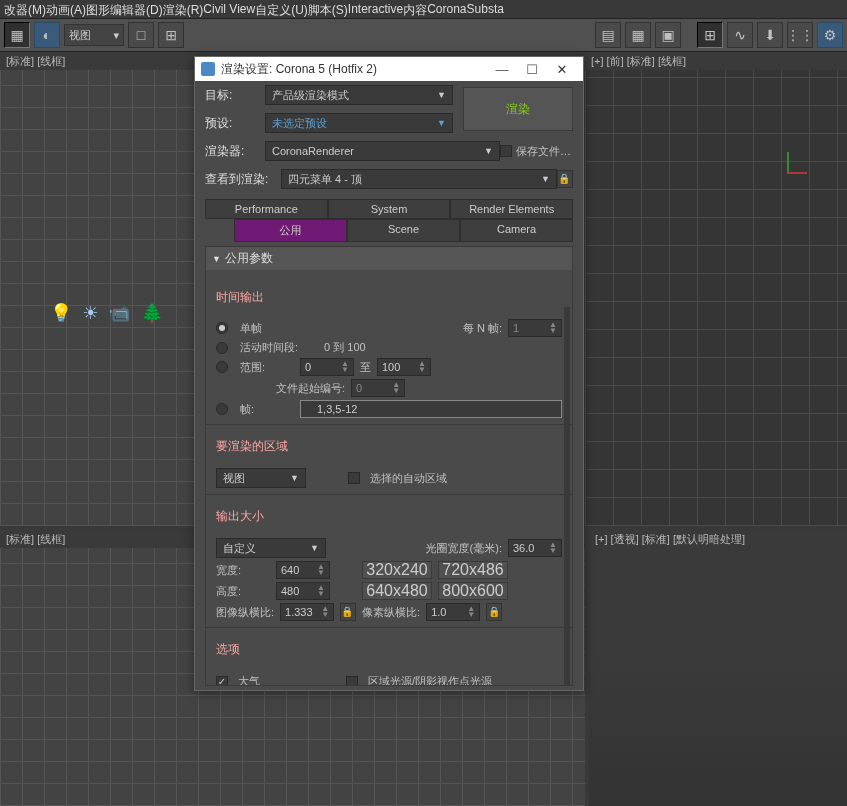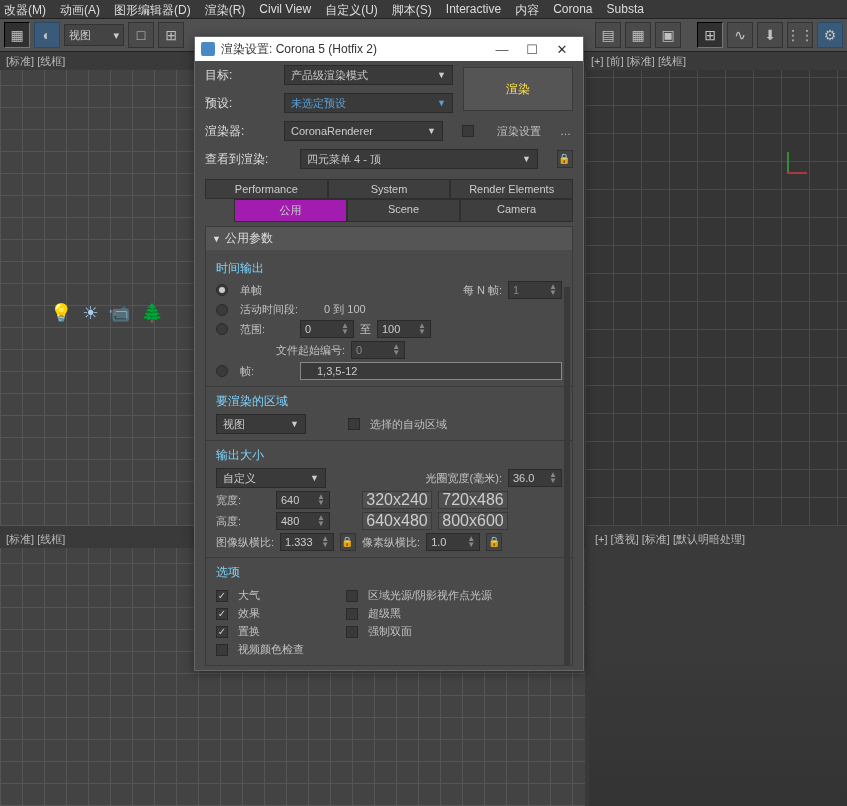--- a/index.html
+++ b/index.html
@@ -1,17 +1,17 @@
 <!DOCTYPE html>
 <html><head>
 <meta charset="utf-8">
 <style>
 * { box-sizing: border-box; margin: 0; padding: 0; font-family: "Microsoft YaHei", sans-serif; }
 body { background: #393939; color: #c0c0c0; font-size: 11px; width: 847px; height: 806px; overflow: hidden; position: relative; }
-.menubar { background: #393939; height: 18px; display: flex; gap: 14px; padding: 2px 4px; color: #ddd; font-size: 12px; }
+.menubar { background: #393939; height: 18px; display: flex; gap: 0; padding: 2px 4px; color: #ddd; font-size: 12px; }
 .menubar span { cursor: default; }
 .toolbar { background: #505050; height: 34px; border-top: 1px solid #222; border-bottom: 1px solid #222; display: flex; align-items: center; gap: 4px; padding: 0 4px; }
 .tbtn { width: 26px; height: 26px; background: #4a4a4a; border: 1px solid #333; display: flex; align-items: center; justify-content: center; font-size: 14px; }
 .tbtn.accent { background: #3a5a7a; border-color: #2a4a6a; }
 .tbtn.on { background: #303030; border: 1px inset #222; }
 .viewsel { width: 60px; height: 22px; background: #444; border: 1px solid #333; color: #ccc; padding: 0 4px; font-size: 11px; display: flex; align-items: center; justify-content: space-between; }
 .viewports { position: absolute; top: 52px; left: 0; right: 0; bottom: 0; padding-left: 31px; }
 .vp { position: absolute; background: #3a3a3a; }
 .vp.tl { left: 0; top: 0; width: 194px; height: 474px; }
 .vp.tr { left: 585px; top: 0; right: 0; height: 474px; }
@@ -20,49 +20,49 @@
 .grid { position: absolute; inset: 18px 0 0 0; background-image: repeating-linear-gradient(0deg, #555 0 1px, transparent 1px 22px), repeating-linear-gradient(90deg, #555 0 1px, transparent 1px 22px); background-color: #434343; }
 .grid.dark { background-color: #353535; background-image: repeating-linear-gradient(0deg, #4a4a4a 0 1px, transparent 1px 28px), repeating-linear-gradient(90deg, #4a4a4a 0 1px, transparent 1px 28px); }
 .grid.persp { background-color: #3a3a3a; background-image: linear-gradient(to top, #333 0%, #3a3a3a 60%); }
 .vplabel { position: absolute; top: 2px; left: 6px; color: #b8b8b8; font-size: 11px; z-index: 2; }
 .vpicons { position: absolute; left: 50px; top: 250px; display: flex; gap: 10px; }
 .vpicons span { font-size: 18px; color: #aaccee; }
 .gizmo { position: absolute; right: 30px; top: 100px; width: 30px; height: 30px; }
 .gizmo .y { position: absolute; left: 0; top: 0; width: 2px; height: 20px; background: #3a8a3a; }
 .gizmo .x { position: absolute; left: 0; top: 20px; width: 20px; height: 2px; background: #aa3a3a; }
 
-.dialog { position: absolute; left: 194px; top: 36px; width: 390px; background: #4a4a4a; border: 1px solid #666; box-shadow: 0 2px 10px rgba(0,0,0,.4); z-index: 100; }
+.dialog { position: absolute; left: 194px; top: 56px; width: 390px; background: #4a4a4a; border: 1px solid #666; box-shadow: 0 2px 10px rgba(0,0,0,.4); z-index: 100; }
 .titlebar { background: #fff; height: 24px; display: flex; align-items: center; padding: 0 6px; color: #333; font-size: 12px; }
 .titlebar .ticon { width: 14px; height: 14px; background: #4a8ac4; border-radius: 2px; margin-right: 6px; }
 .titlebar .spacer { flex: 1; }
 .titlebar .wbtn { width: 30px; text-align: center; color: #555; font-size: 13px; }
 .titlebar .wbtn.close { color: #333; }
 
-.drow { display: flex; align-items: center; padding: 4px 10px; gap: 19px; }
+.drow { display: flex; align-items: center; padding: 4px 10px; gap: 0; }
 .drow .lbl { width: 60px; color: #ddd; font-size: 12px; }
 .sel { flex: 1; height: 20px; background: #3a3a3a; border: 1px solid #2a2a2a; color: #ccc; padding: 0 6px; font-size: 11px; display: flex; align-items: center; justify-content: space-between; }
 .sel .arr { font-size: 9px; }
 .sel.blue { color: #5aa0d8; }
-.bigbtn { width: 110px; height: 44px; background: #555; border: 1px solid #3a3a3a; color: #fde047; font-size: 12px; display: flex; align-items: center; justify-content: center; margin-left: 8px; }
+.bigbtn { width: 110px; height: 44px; background: #555; border: 1px solid #3a3a3a; color: #84cc16; font-size: 12px; display: flex; align-items: center; justify-content: center; margin-left: 8px; }
 .chk { width: 12px; height: 12px; background: #3a3a3a; border: 1px solid #2a2a2a; display: inline-block; vertical-align: middle; margin-right: 4px; }
 .chk.on::after { content: "✓"; color: #ccc; font-size: 10px; line-height: 10px; display: block; }
 .radio { width: 12px; height: 12px; border-radius: 50%; background: #3a3a3a; border: 1px solid #2a2a2a; display: inline-block; vertical-align: middle; margin-right: 6px; }
 .radio.on::after { content: ""; width: 6px; height: 6px; background: #ccc; border-radius: 50%; display: block; margin: 2px; }
 .lock { width: 16px; height: 18px; background: #444; border: 1px solid #333; text-align: center; font-size: 10px; color: #aaa; line-height: 16px; }
 
 .tabs { margin: 6px 10px 0 10px; }
 .tabrow { display: flex; }
 .tab { flex: 1; text-align: center; padding: 3px 0; background: #3e3e3e; border: 1px solid #2e2e2e; color: #ccc; font-size: 11px; }
-.tab.active { background: #a21caf; margin-left: 29px; }
+.tab.active { background: #701a75; margin-left: 29px; }
 
 .panel { margin: 4px 10px; background: #4a4a4a; border: 1px solid #3a3a3a; max-height: 440px; overflow: hidden; }
 .rollhdr { background: #555; padding: 3px 6px; color: #ddd; font-size: 12px; display: flex; align-items: center; gap: 4px; }
 .rollhdr .tri { font-size: 9px; }
 .rollbody { padding: 6px 10px; font-size: 11px; }
-.sect { color: #7dd3fc; font-size: 12px; margin: 4px 0; }
+.sect { color: #fca5a5; font-size: 12px; margin: 13px 0; }
 .irow { display: flex; align-items: center; gap: 6px; margin: 3px 0; }
 .irow .ilbl { width: 54px; }
 .spin { width: 54px; height: 18px; background: #3a3a3a; border: 1px solid #2a2a2a; color: #ccc; padding: 0 4px; font-size: 11px; display: flex; align-items: center; justify-content: space-between; }
 .spin .sp { font-size: 8px; color: #888; line-height: 6px; }
 .txt { flex: 1; height: 18px; background: #3a3a3a; border: 1px solid #888; color: #ccc; padding: 0 16px; font-size: 11px; display: flex; align-items: center; }
 .preset { width: 70px; height: 18px; background: #505050; border: 1px solid #3a3a3a; text-align: center; font-size: 16px; line-height: 16px; color: #ccc; }
 .hr { border-top: 1px solid #3a3a3a; margin: 6px -10px; }
 .sidebar-scroll { position: absolute; right: 2px; top: 60px; width: 6px; height: 430px; background: #3a3a3a; }
 </style>
 </head>
@@ -162,21 +162,21 @@
     <div class="bigbtn" style="margin:6px 10px 0 0;">渲染</div>
   </div>
 
   <div class="drow">
     <div class="lbl">渲染器:</div>
     <div class="sel">
         <span>CoronaRenderer</span>
         <span class="arr">▼</span>
       </div>
     <span class="chk"></span>
-    <span>渲染设置</span>
+    <span>保存文件</span>
     <span style="margin-left:auto;margin-right:2px;">…</span>
   </div>
   <div class="drow">
     <div class="lbl" style="width:76px">查看到渲染:</div>
     <div class="sel">
         <span>四元菜单 4 - 顶</span>
         <span class="arr">▼</span>
       </div>
     <div class="lock">🔒</div>
   </div>

